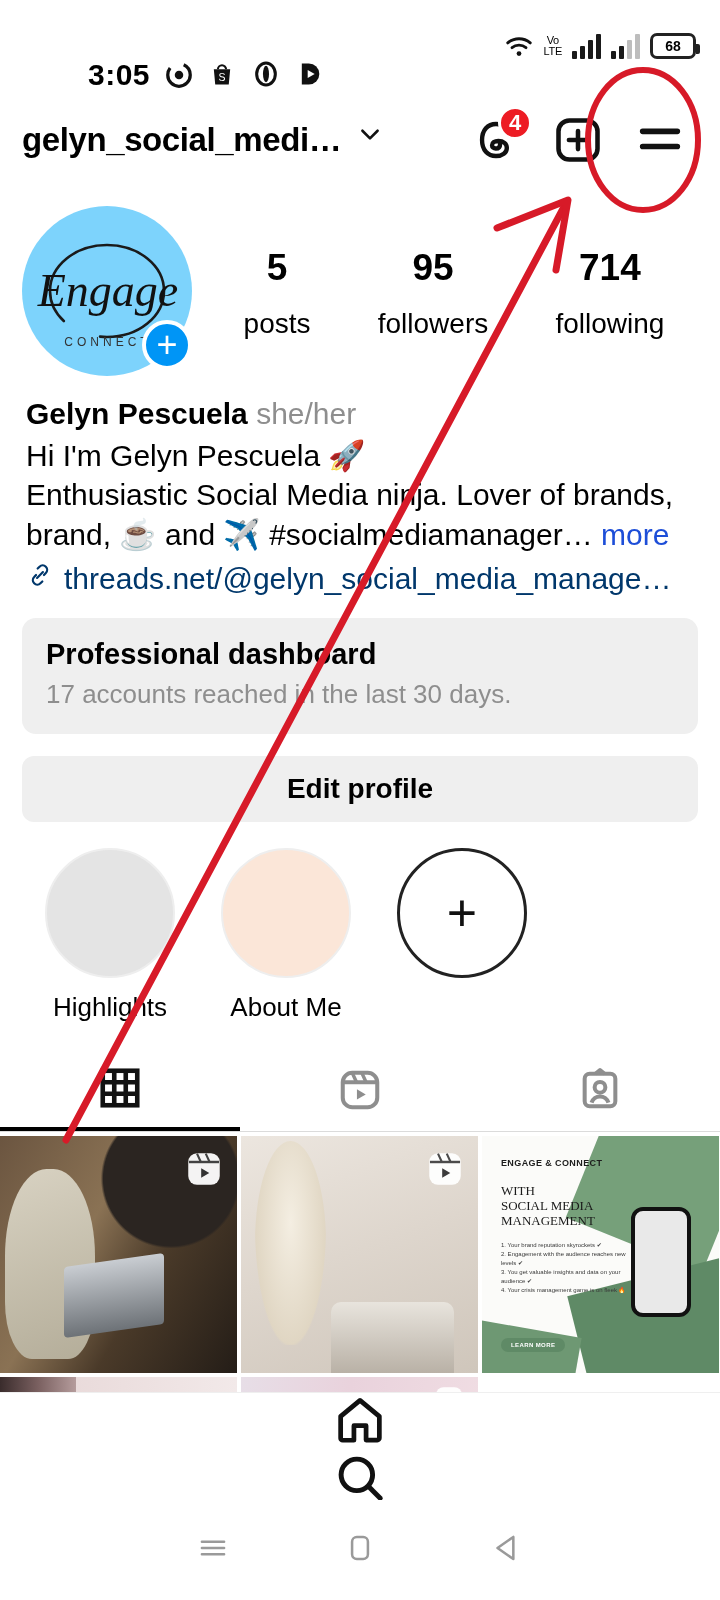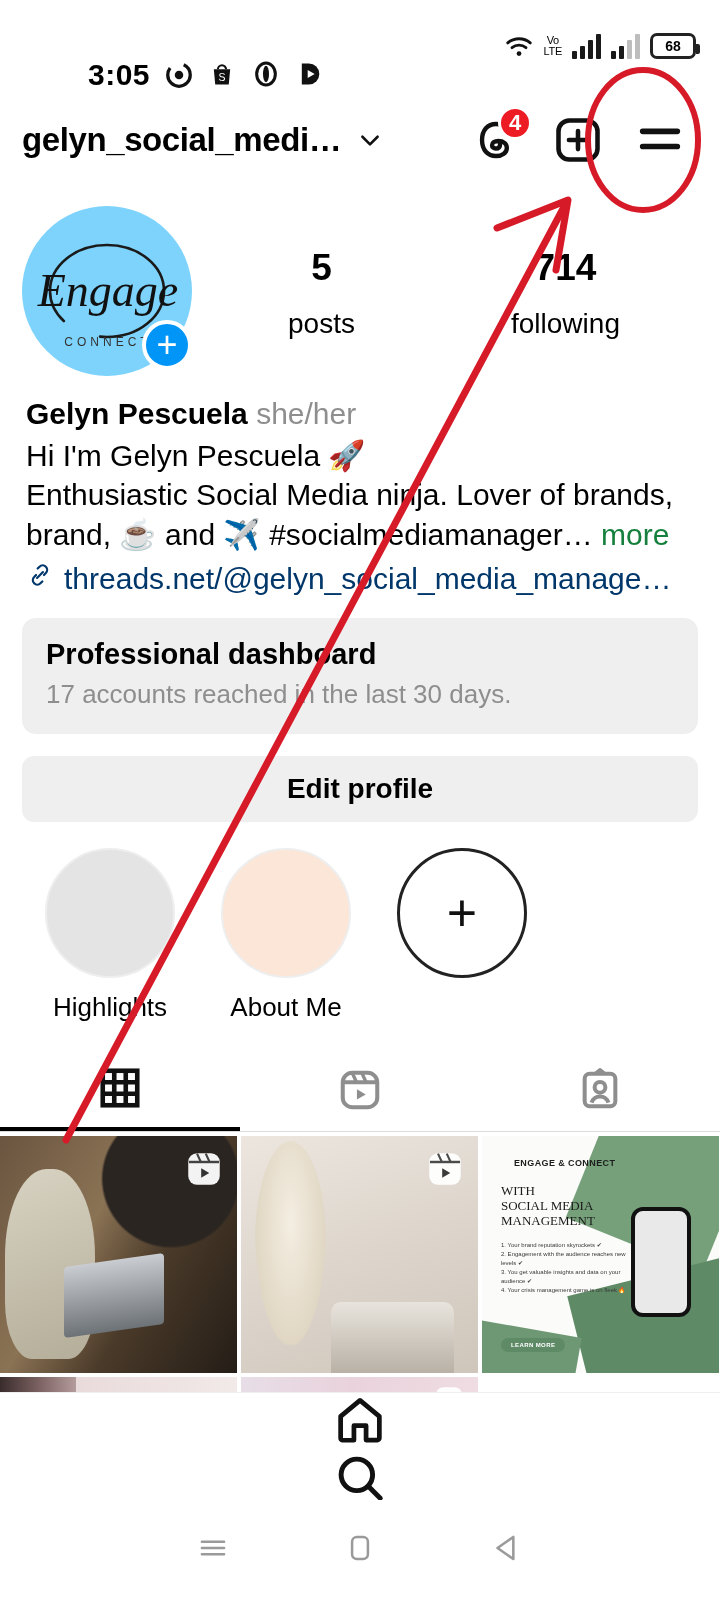--- a/index.html
+++ b/index.html
@@ -43,21 +43,21 @@
   .bars i { width:5px; background:#1a1a1a; border-radius:1px; display:block; }
   .bars i:nth-child(1){height:8px;} .bars i:nth-child(2){height:13px;}
   .bars i:nth-child(3){height:19px;} .bars i:nth-child(4){height:25px;}
   .bars.dim i:nth-child(3),.bars.dim i:nth-child(4){background:#bdbdbd;}
 
   
   .app-header {
     height:96px; display:flex; align-items:center;
     padding:0 22px; position:relative;
   }
-  .username-wrap { display:flex; align-items:center; gap:16px; }
+  .username-wrap { display:flex; align-items:flex-start; gap:16px; }
   .username { font-size:33px; font-weight:700; letter-spacing:-0.4px; }
   .chev { width:26px; height:26px; }
   .header-actions {
     margin-left:auto; display:flex; align-items:center; gap:26px;
     padding-right:10px;
   }
   .hicon { position:relative; width:56px; height:56px;
            display:flex; align-items:center; justify-content:center; }
   .badge {
     position:absolute; top:-6px; right:-8px; min-width:34px; height:34px;
@@ -86,21 +86,21 @@
   .stat { text-align:center; }
   .stat .num { font-size:37px; font-weight:700; line-height:1.15; }
   .stat .lbl { font-size:28px; font-weight:400; line-height:1.4;margin-top:15px; }
 
   
   .bio { padding:8px 26px 0 26px; }
   .bio .name-line { font-size:30px; line-height:1.45; }
   .bio .name { font-weight:700; }
   .bio .pronoun { color:#8e8e8e; font-weight:400; }
   .bio .text { font-size:30px; line-height:1.32; }
-  .bio .more { color:#15803d; }
+  .bio .more { color:#1d4ed8; }
   .bio .link {
     font-size:30px; color:#00376B; line-height:1.4;
     display:flex; align-items:center; gap:10px; margin-top:4px;
   }
 
   
   .dash {
     margin:18px 22px 0 22px; background:#EFEFEF; border-radius:14px;
     padding:20px 24px 24px 24px;
   }
@@ -171,21 +171,21 @@
     border-radius:10px 10px 0 0; }
   .art3 { width:100%; height:100%; background:#fbfbf9; position:relative;
           overflow:hidden; }
   .art3 .g1{ position:absolute; right:-6%; top:-10%; width:62%; height:58%;
     background:#76A07A; transform:rotate(22deg); }
   .art3 .g2{ position:absolute; right:-12%; bottom:-18%; width:70%; height:60%;
     background:#5F8A66; transform:rotate(-14deg); }
   .art3 .g3{ position:absolute; left:-16%; bottom:-22%; width:55%; height:42%;
     background:#6E9873; transform:rotate(10deg); }
   .art3 .hdr{ position:absolute; left:8%; top:9%; font-size:9px;
-    font-weight:700; letter-spacing:.4px; color:#1d1d1d;margin-left:13px; }
+    font-weight:700; letter-spacing:.4px; color:#1d1d1d; }
   .art3 .ttl{ position:absolute; left:8%; top:20%; font-size:13px;
     line-height:1.15; font-family:"Liberation Serif", serif; color:#1b1b1b; }
   .art3 .lst{ position:absolute; left:8%; top:44%; font-size:6px;
     line-height:1.5; color:#3a3a3a; width:54%; }
   .art3 .cta{ position:absolute; left:8%; bottom:9%; background:#5F8A66;
     color:#fff; font-size:6px; padding:4px 10px; border-radius:9px;
     letter-spacing:.4px; font-weight:700; }
   .art3 .phone{ position:absolute; right:12%; top:30%; width:60px;
     height:110px; border:4px solid #111; border-radius:12px; background:#e9e9e9; }
   .art4 { width:100%; height:100%;
@@ -327,20 +327,24 @@
         </svg>
       </div>
       <div class="plus-badge">+</div>
     </div>
     <div class="stats">
       <div class="stat">
         <div class="num">5</div>
         <div class="lbl">posts</div>
       </div>
       <div class="stat">
+        <div class="num">95</div>
+        <div class="lbl">followers</div>
+      </div>
+      <div class="stat">
         <div class="num">714</div>
         <div class="lbl">following</div>
       </div>
     </div>
   </div>
 
   <div class="bio">
     <div class="name-line">
       <span class="name">Gelyn Pescuela</span>
       <span class="pronoun">she/her</span>

